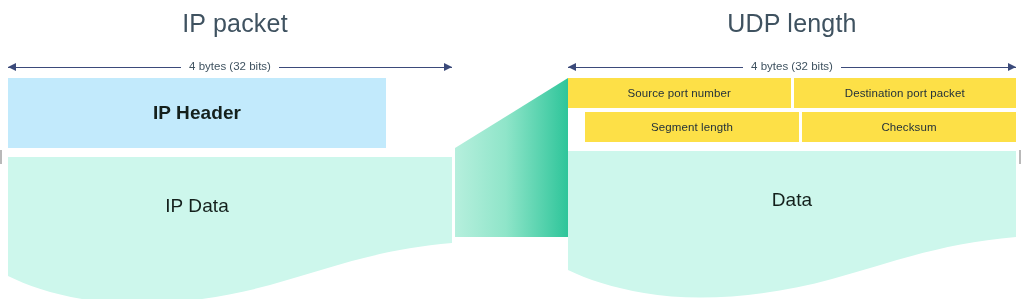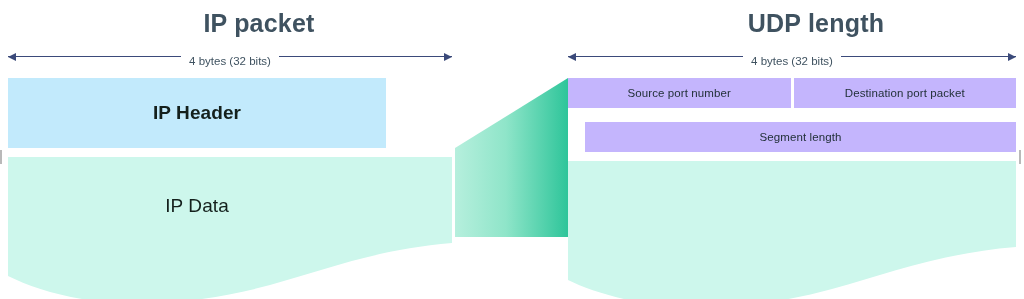--- a/index.html
+++ b/index.html
@@ -21,36 +21,35 @@
     left: 0; top: 0;
     width: 1024px;
     height: 299px;
   }
 
   
   .panel-title {
     position: absolute;
     text-align: center;
     font-size: 25px;
-    font-weight: 700;
+    font-weight: 400;
     color: #3f5260;
     letter-spacing: 0.2px;
     line-height: 34px;
     white-space: nowrap;
-    padding-left: 24px;
   }
   #title-ip   { left: 0px;   top: 6px;  width: 470px; }
   #title-udp  { left: 560px; top: 6px;  width: 464px; }
 
   
   .ruler {
     position: absolute;
     height: 22px;
     display: flex;
-    align-items: flex-start;
+    align-items: center;
   }
   #ruler-ip  { left: 8px;   top: 56px; width: 444px; }
   #ruler-udp { left: 568px; top: 56px; width: 448px; }
 
   .ruler .bar {
     flex: 1 1 auto;
     height: 1px;
     background: #3b4a7a;
     position: relative;
   }
@@ -100,24 +99,24 @@
     color: #14201c;
     letter-spacing: 0.1px;
   }
 
   
   .field-row {
     display: flex;
     height: 30px;
     background: #ffffff;
   }
-  .field-row + .field-row { margin-top: 14px; padding-left: 17px; }
+  .field-row + .field-row { margin-top: 4px; padding-left: 17px; }
   .field-cell {
     flex: 1 1 50%;
-    background: #c4b5fd;
+    background: #fde047;
     display: flex;
     align-items: center;
     justify-content: center;
     font-size: 11.5px;
     color: #23313a;
     letter-spacing: 0.1px;
   }
   .field-cell + .field-cell { margin-left: 3px; }
 
   
@@ -210,22 +209,24 @@
 
   <div class="panel" id="panel-udp">
 
     <div class="field-row">
       <div class="field-cell">Source port number</div>
       <div class="field-cell">Destination port packet</div>
     </div>
 
     <div class="field-row">
       <div class="field-cell">Segment length</div>
+      <div class="field-cell">Checksum</div>
     </div>
 
     <div class="data-wrap">
       <svg width="448" height="155" viewBox="0 0 448 155" preserveAspectRatio="none" xmlns="http://www.w3.org/2000/svg">
         <path d="M 0,0 L 448,0 L 448,86 C 374,92 322,112 264,128 C 202,145 132,152 76,142 C 46,137 18,128 0,119 Z" fill="#cdf7ec"></path>
       </svg>
+      <div class="data-label">Data</div>
     </div>
   </div>
 
 </div>
 
 </body></html>

